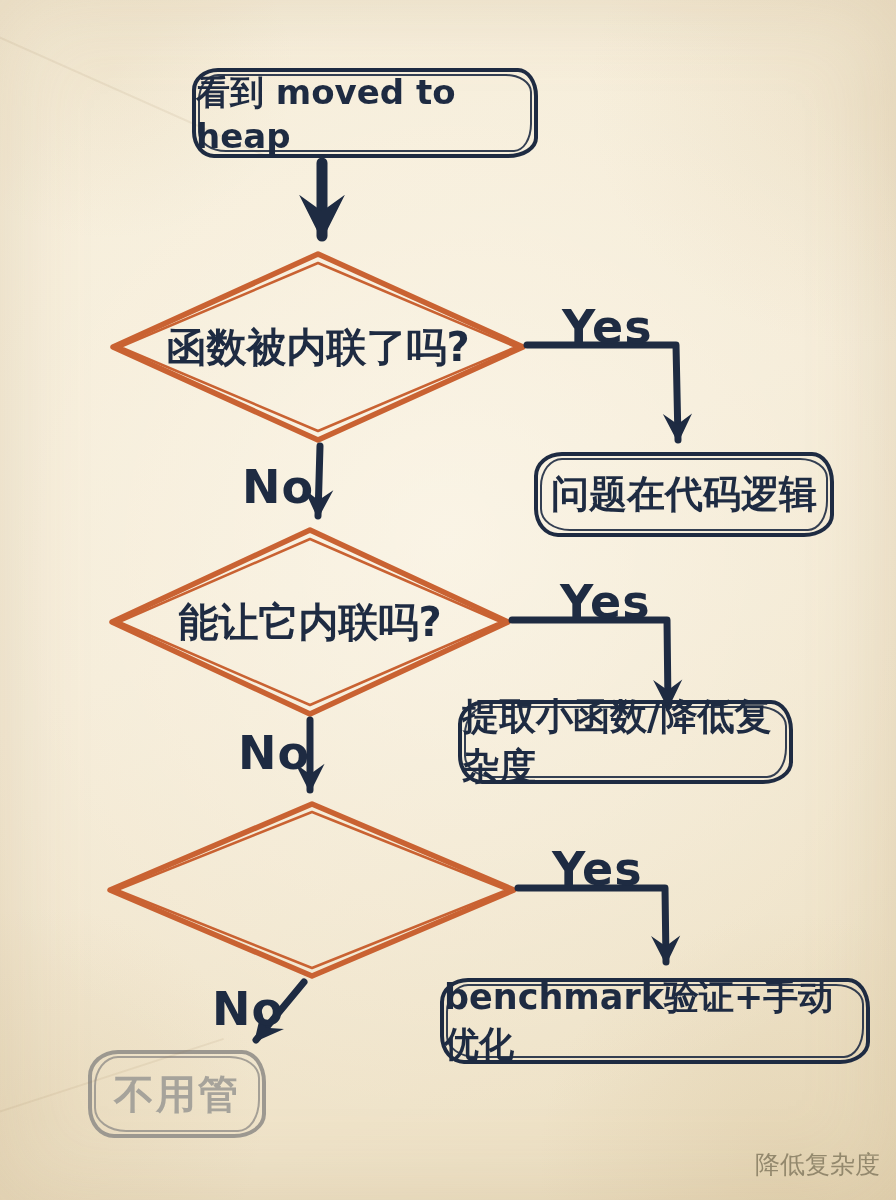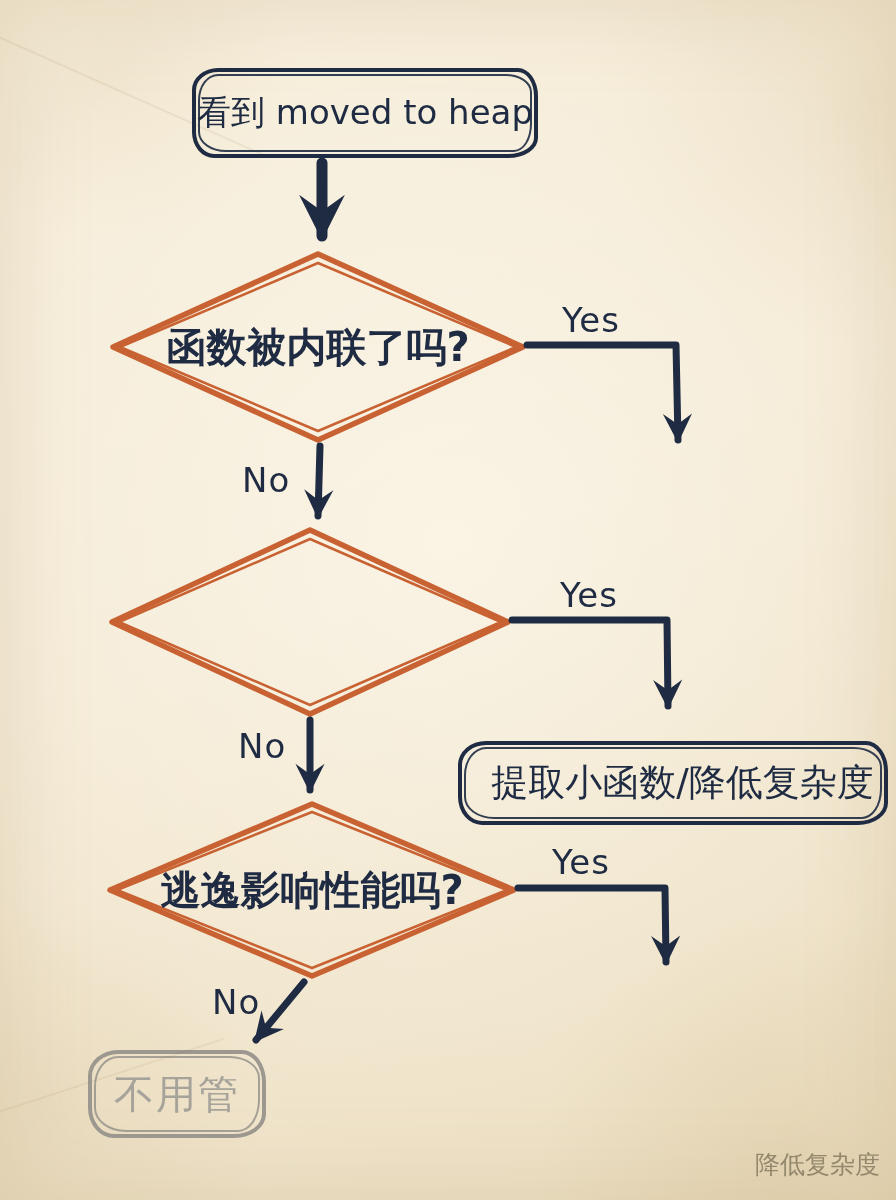--- a/index.html
+++ b/index.html
@@ -48,23 +48,23 @@
   svg.flow { position: absolute; left: 0; top: 0; }
   .stroke-ink   { stroke: var(--ink); fill: none; stroke-linecap: round; stroke-linejoin: round; }
   .stroke-accent{ stroke: var(--accent); fill: none; stroke-linejoin: round; }
   .fill-ink     { fill: var(--ink); }
 
   .node {
     position: absolute;
     display: flex;
     align-items: center;
     justify-content: center;
-    text-align: right;
+    text-align: left;
     color: var(--ink);
-    font-weight: normal;
+    font-weight: bold;
     border: 4px solid var(--ink);
     background: transparent;
   }
   .node::before {
     content: "";
     position: absolute;
     inset: 2px;
     border: 2px solid var(--ink);
     opacity: 0.9;
     pointer-events: none;
@@ -91,22 +91,22 @@
     text-align: right;
     color: var(--ink);
     font-weight: bold;
     font-size: 40px;
     pointer-events: none;
   }
 
   .branch-label {
     position: absolute;
     color: var(--ink);
-    font-weight: normal;
-    font-size: 34px;
+    font-weight: bold;
+    font-size: 46px;
     letter-spacing: 1px;
   }
 
   .watermark {
     position: absolute;
     right: 16px;
     top: 1148px;
     font-family: "DejaVu Serif", "Liberation Serif", serif;
     font-size: 25px;
     color: var(--watermark);
@@ -155,22 +155,22 @@
     <path d="M304,982 L256,1040" class="stroke-ink" stroke-width="7" marker-end="url(#arrow-ink)"></path>
   </svg>
 
   <div class="node start" style="left:192px; top:68px; width:346px; height:90px;">
     <span>看到 moved to heap</span>
   </div>
 
   <div class="decision-label" style="left:123px; top:300px; width:390px; height:94px;">
     <span>函数被内联了吗?</span>
   </div>
-  <div class="decision-label" style="left:116px; top:843px; width:392px; height:94px;">
-    <span>逃逸影响性能吗?</span>
+  <div class="decision-label" style="left:118px; top:575px; width:384px; height:94px;">
+    <span>能让它内联吗?</span>
   </div>
 
   <div class="branch-label" style="left:562px; top:300px;">
     <span>Yes</span>
   </div>
   <div class="branch-label" style="left:242px; top:460px;">
     <span>No</span>
   </div>
   <div class="branch-label" style="left:560px; top:575px;">
     <span>Yes</span>
@@ -178,22 +178,28 @@
   <div class="branch-label" style="left:238px; top:726px;">
     <span>No</span>
   </div>
   <div class="branch-label" style="left:552px; top:842px;">
     <span>Yes</span>
   </div>
   <div class="branch-label" style="left:212px; top:982px;">
     <span>No</span>
   </div>
 
-  <div class="node result" style="left:458px; top:741px; width:430px; height:84px; font-size:37px;padding-left:19px;">
+  <div class="node result" style="left:534px; top:452px; width:300px; height:85px; font-size:38px;">
+    <span>问题在代码逻辑</span>
+  </div>
+  <div class="node result" style="left:458px; top:700px; width:335px; height:84px; font-size:37px;">
     <span>提取小函数/降低复杂度</span>
+  </div>
+  <div class="node result" style="left:440px; top:978px; width:430px; height:86px; font-size:35px;">
+    <span>benchmark验证+手动优化</span>
   </div>
 
   <div class="node terminal" style="left:88px; top:1050px; width:178px; height:88px;">
     <span>不用管</span>
   </div>
 
   <div class="watermark">
     <span>降低复杂度</span>
   </div>
 

